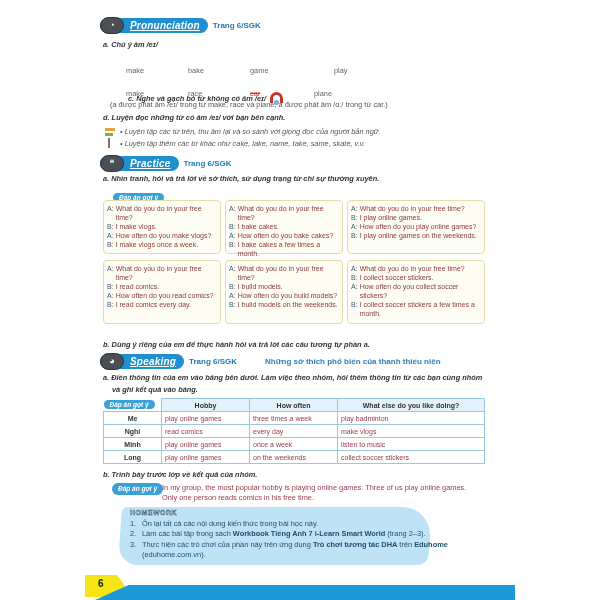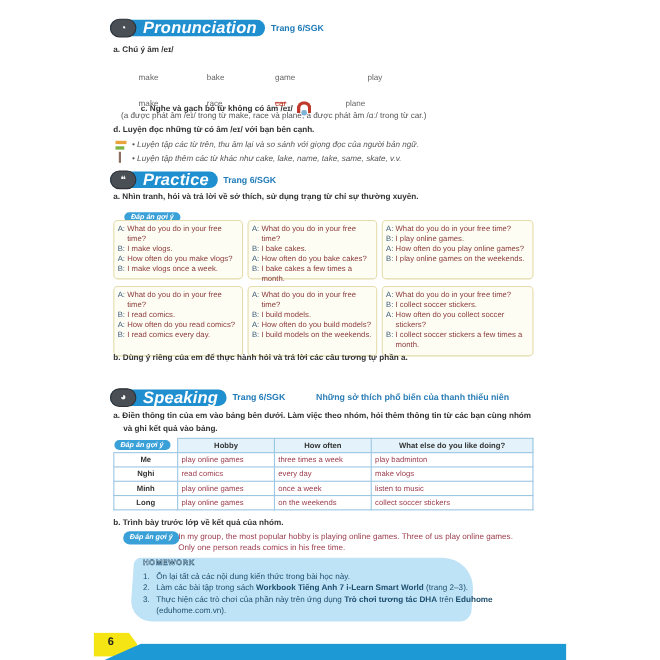--- a/index.html
+++ b/index.html
@@ -3,26 +3,26 @@
 <meta charset="utf-8">
 <style>
   * { box-sizing: border-box; margin: 0; padding: 0; }
   html, body { width: 600px; height: 600px; background: #ffffff; overflow: hidden; }
   body { font-family: "Liberation Sans", sans-serif; color: #222; position: relative; }
   .page { position: absolute; left: 0; top: 0; width: 600px; height: 600px; }
 
   .sec-head { position: absolute; left: 100px; display: flex; align-items: center; height: 18px; }
   .pill { display: flex; align-items: center; height: 15px; border-radius: 8px; background: #1f8fd0; padding: 0 8px 0 0; position: relative; }
   .pill .ic { width: 24px; height: 17px; border-radius: 9px; background: #4a4f55; margin-right: 6px; display: flex; align-items: center; justify-content: center; color: #fff; font-size: 9px; border: 1px solid #2d3136; }
-  .pill .lbl { color: #fff; font-weight: bold; font-size: 15px; font-style: italic; letter-spacing: 0.2px; }
+  .pill .lbl { color: #fff; font-weight: bold; font-size: 10px; font-style: italic; letter-spacing: 0.2px; text-decoration: underline; }
   .sec-sub { color: #1f7ab8; font-size: 8px; font-weight: bold; margin-left: 5px; }
   .sec-note { color: #2d7fb7; font-size: 8px; font-weight: bold; margin-left: 28px; }
 
   .line { position: absolute; left: 103px; font-size: 7.4px; color: #333; white-space: nowrap; }
-  .b { font-weight: bold; }
+  .b { font-weight: bold; font-style: italic; }
   .it { font-style: italic; }
   .words { position: absolute; left: 126px; font-size: 7.4px; color: #666; display: flex; }
   .words span { display: inline-block; }
   .strike { color: #c0392b; text-decoration: line-through; }
 
   .hp { display: inline-block; width: 13px; height: 11px; border: 3px solid #c0392b; border-bottom: none; border-radius: 7px 7px 0 0; vertical-align: -2px; margin-left: 4px; position: relative; }
   .hp::after { content: ""; position: absolute; left: 1px; bottom: -2px; width: 5px; height: 5px; background: #7fb3d5; border-radius: 2px; }
 
   .bulb { position: absolute; left: 105px; top: 128px; width: 10px; height: 22px; }
   .bulb .a { width: 10px; height: 3px; background: #e8a33d; margin-bottom: 2px; }
@@ -211,21 +211,21 @@
           <span class="sp">A:</span>
           <span>How often do you collect soccer stickers?</span>
         </div>
         <div class="row">
           <span class="sp">B:</span>
           <span>I collect soccer stickers a few times a month.</span>
         </div>
       </div>
     </div>
 
-  <div class="line b" style="top:320px;">b. Dùng ý riêng của em để thực hành hỏi và trả lời các câu tương tự phần a.</div>
+  <div class="line b" style="top:340px;">b. Dùng ý riêng của em để thực hành hỏi và trả lời các câu tương tự phần a.</div>
 
   <div class="sec-head" style="top:352px;">
     <div class="pill">
       <span class="ic">◕</span>
       <span class="lbl">Speaking</span>
     </div>
     <span class="sec-sub">Trang 6/SGK</span>
     <span class="sec-note">Những sở thích phổ biến của thanh thiếu niên</span>
   </div>
   <div class="line b" style="top:373px;text-align:right;">a. Điền thông tin của em vào bảng bên dưới. Làm việc theo nhóm, hỏi thêm thông tin từ các bạn cùng nhóm</div>

